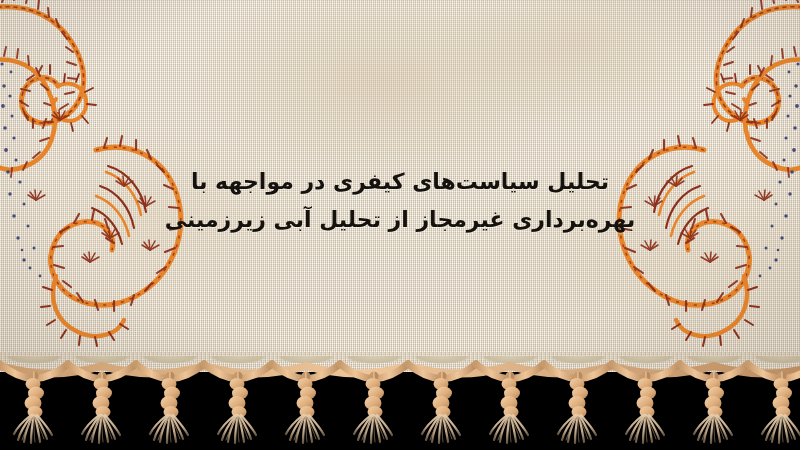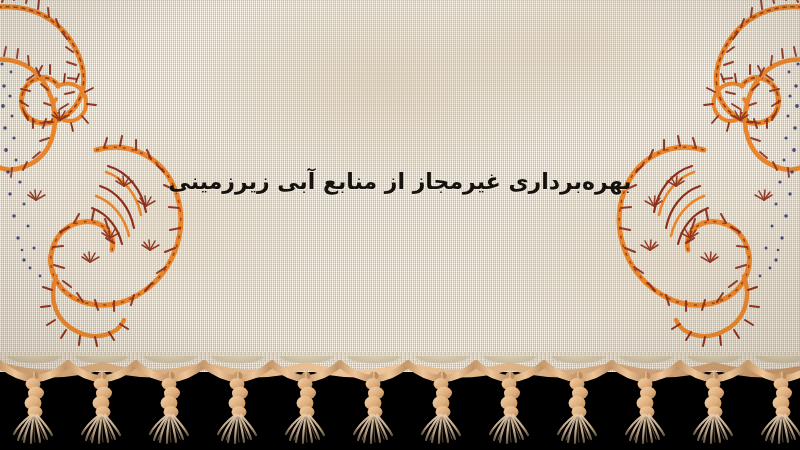--- a/index.html
+++ b/index.html
@@ -491,21 +491,22 @@
           <circle cx="40" cy="276" r="1.4"></circle>
             <circle cx="22" cy="250" r="1.3"></circle>
         </g>
       </g>
     </svg>
   </div>
 
   <div class="vignette"></div>
 
   <div class="title-block">
-    <div class="title-line">بهره‌برداری غیرمجاز از منابع آبی زیرزمینی</div>
+    <div class="title-line">تحلیل سیاست‌های کیفری در مواجهه با</div>
+    <div class="title-line">بهره‌برداری غیرمجاز از تحلیل آبی زیرزمینی</div>
   </div>
 
   <div class="fringe">
     <svg viewBox="0 0 800 90" width="800" height="90" aria-hidden="true">
       <defs>
         <linearGradient id="cordG" x1="0" y1="0" x2="1" y2="0">
           <stop offset="0%" stop-color="#c79a6c"></stop>
           <stop offset="45%" stop-color="#eec69a"></stop>
           <stop offset="100%" stop-color="#b98a5e"></stop>
         </linearGradient>

